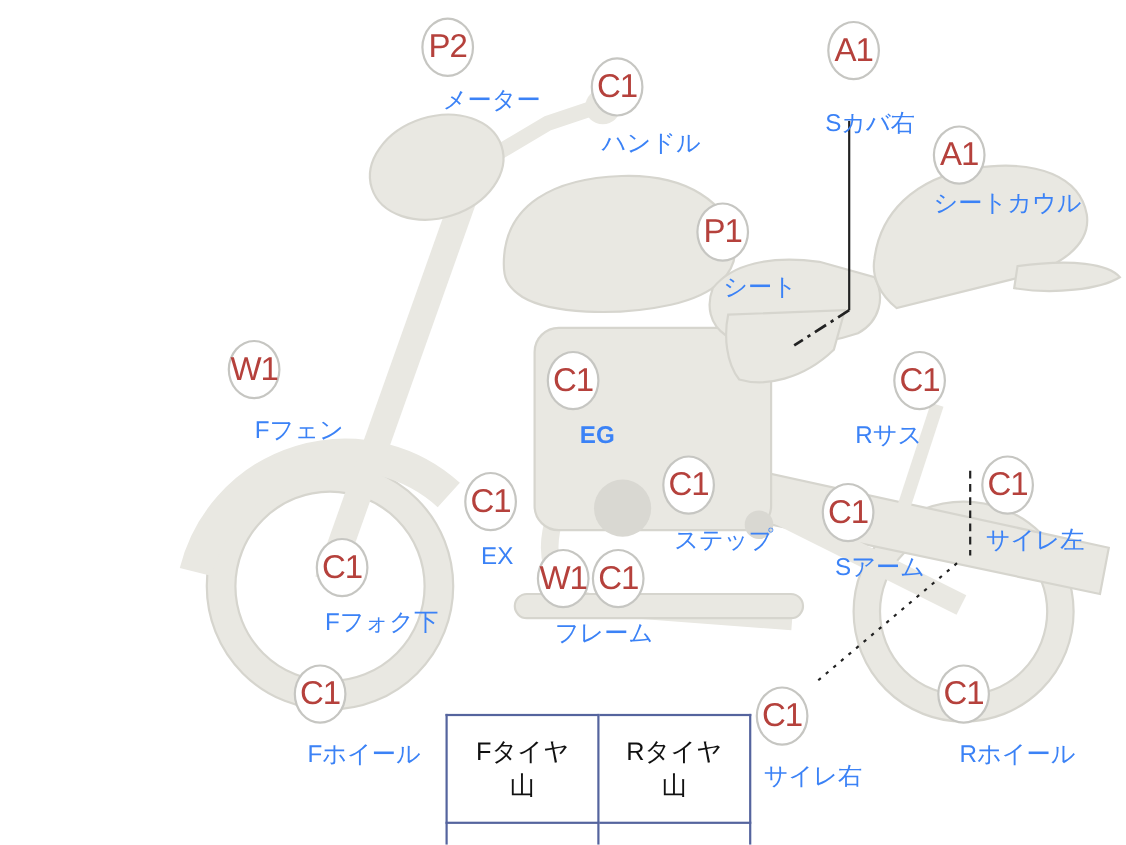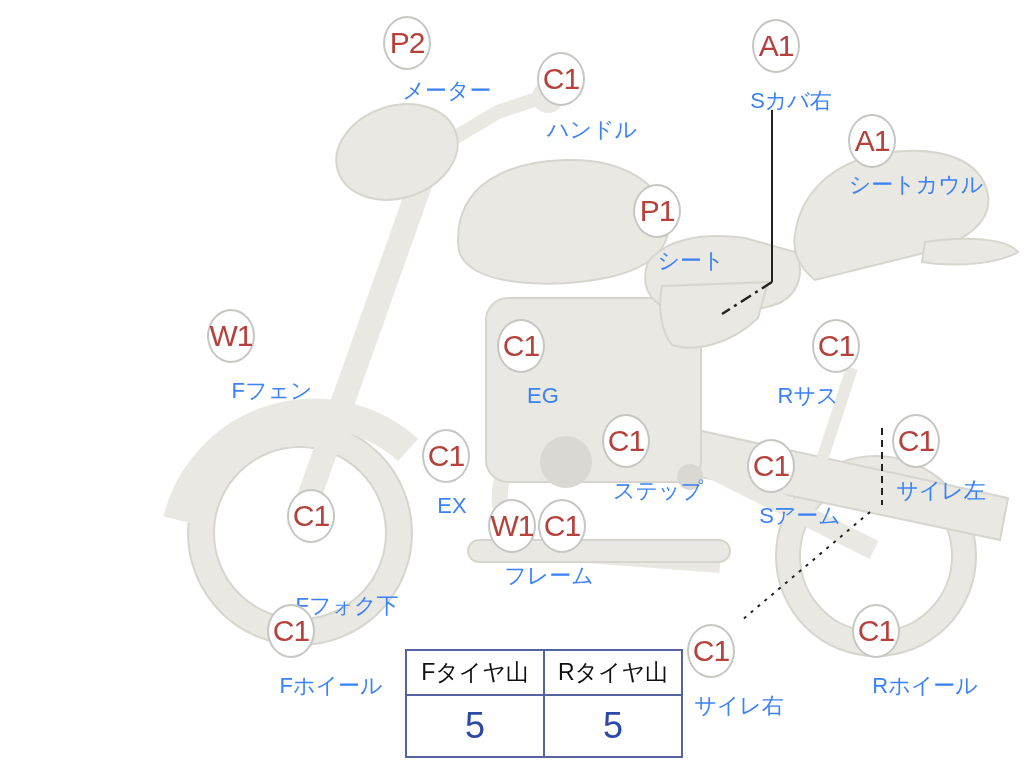--- a/index.html
+++ b/index.html
@@ -25,21 +25,21 @@
   .part-name {
     position:absolute; transform:translate(-50%,-50%);
     font-size:22px; color:#3b82f6; white-space:nowrap;
   }
   #tire-table {
     position:absolute; left:405px; top:649px;
     border-collapse:collapse; background:#ffffff;
   }
   #tire-table th, #tire-table td {
     border:2px solid var(--table-border, #55649e);
-    width:138px; text-align:center; padding:6px;
+    width:138px; text-align:center; padding:17px;
   }
   #tire-table th { height:40px; font-weight:normal; font-size:23px; color:#111111; }
   #tire-table td { height:62px; font-size:36px; color:var(--table-value, #2b4aa5); }
 </style>
 </head>
 <body>
 
 <div id="stage" style="--grade-color: #b5413c; --table-border: #55649e; --table-value: #2b4aa5;">
 
   <svg id="bike-svg" width="1024" height="768" viewBox="0 0 1024 768">
@@ -96,37 +96,37 @@
       <div class="callout">
         <div class="badge" style="left: 407px; top: 43px;">P2</div>
         <div class="part-name" style="left: 447px; top: 91px;">メーター</div>
       </div>
       <div class="callout">
         <div class="badge" style="left: 561px; top: 79px;">C1</div>
         <div class="part-name" style="left: 592px; top: 130px;">ハンドル</div>
       </div>
       <div class="callout">
         <div class="badge" style="left: 776px; top: 46px;">A1</div>
-        <div class="part-name" style="left: 791px; top: 101px;">Sカバ右</div>
+        <div class="part-name" style="left: 791px; top: 112px;">Sカバ右</div>
       </div>
       <div class="callout">
         <div class="badge" style="left: 872px; top: 141px;">A1</div>
         <div class="part-name" style="left: 916px; top: 185px;">シートカウル</div>
       </div>
       <div class="callout">
         <div class="badge" style="left: 657px; top: 211px; text-align: right;">P1</div>
         <div class="part-name" style="left: 691px; top: 261px;">シート</div>
       </div>
       <div class="callout">
         <div class="badge" style="left: 231px; top: 336px;">W1</div>
         <div class="part-name" style="left: 272px; top: 391px;">Fフェン</div>
       </div>
       <div class="callout">
         <div class="badge" style="left: 521px; top: 346px;">C1</div>
-        <div class="part-name" style="left: 543px; top: 396px;">EG</div>
+        <div class="part-name" style="left: 543px; top: 396px; font-weight: bold;">EG</div>
       </div>
       <div class="callout">
         <div class="badge" style="left: 836px; top: 346px;">C1</div>
         <div class="part-name" style="left: 808px; top: 396px;">Rサス</div>
       </div>
       <div class="callout">
         <div class="badge" style="left: 446px; top: 456px;">C1</div>
         <div class="part-name" style="left: 452px; top: 506px;">EX</div>
       </div>
       <div class="callout">
@@ -136,21 +136,21 @@
       <div class="callout">
         <div class="badge" style="left: 771px; top: 466px;">C1</div>
         <div class="part-name" style="left: 800px; top: 516px;">Sアーム</div>
       </div>
       <div class="callout">
         <div class="badge" style="left: 916px; top: 441px;">C1</div>
         <div class="part-name" style="left: 941px; top: 491px;">サイレ左</div>
       </div>
       <div class="callout">
         <div class="badge" style="left: 311px; top: 516px;">C1</div>
-        <div class="part-name" style="left: 347px; top: 566px; margin-top: 40px;">Fフォク下</div>
+        <div class="part-name" style="left: 347px; top: 566px;">Fフォク下</div>
       </div>
       <div class="callout">
         <div class="badge" style="left: 512px; top: 526px;">W1</div>
       </div>
       <div class="callout">
         <div class="badge" style="left: 562px; top: 526px;">C1</div>
         <div class="part-name" style="left: 549px; top: 576px;">フレーム</div>
       </div>
       <div class="callout">
         <div class="badge" style="left: 291px; top: 631px;">C1</div>

